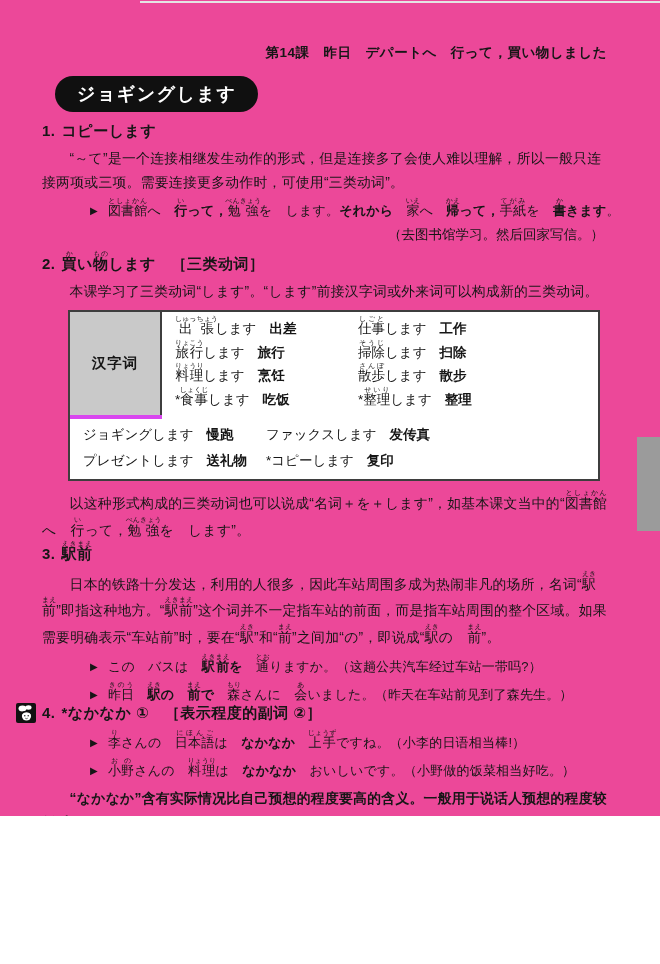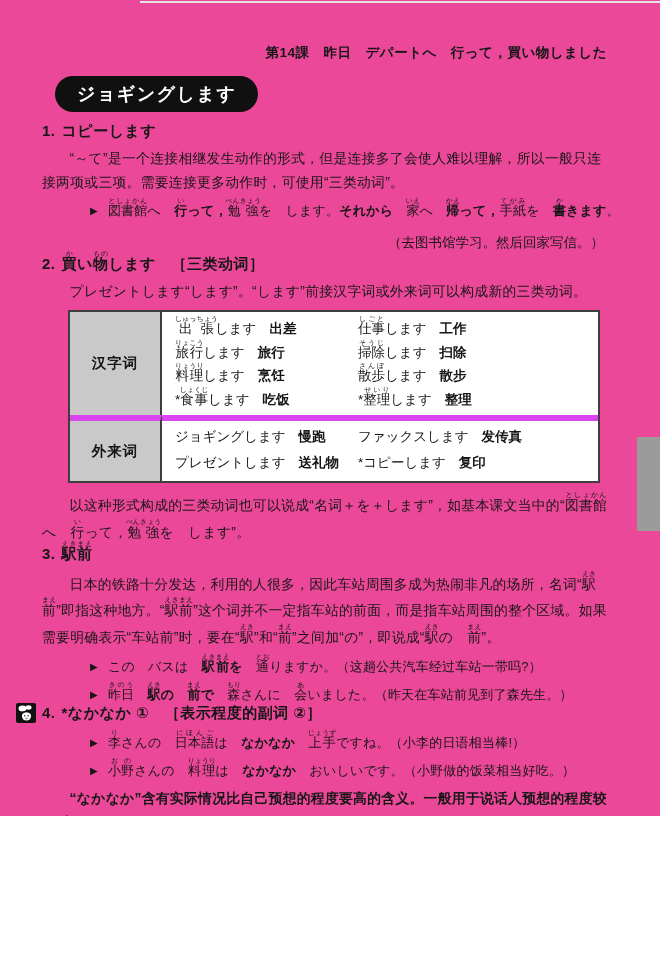--- a/index.html
+++ b/index.html
@@ -31,37 +31,37 @@
     text-indent:2em;margin:2px 0 0 0;
   }
   .para-ruby{line-height:1.95;}
   ruby{ruby-position:over;}
   rt{font-size:7px;font-weight:normal;letter-spacing:0;}
   .ex-line{
     font-size:13px;line-height:2.0;letter-spacing:.2px;
     padding-left:48px;white-space:nowrap;margin:1px 0;
   }
   .ex-marker{font-size:10px;margin-right:10px;vertical-align:1px;}
-  .translation{font-size:13.5px;text-align:right;padding-right:10px;margin-top:10px;}
+  .translation{font-size:13.5px;text-align:right;padding-right:10px;margin-top:2px;}
   
   .tbl{
     display:grid;grid-template-columns:92px 1fr;
     width:532px;margin:6px 0 0 26px;
     border:2px solid #3e3e3e;box-sizing:border-box;background:#fff;
   }
   .tbl-label{
     background:#c9c9c9;border-right:2px solid #3e3e3e;
     display:flex;align-items:center;justify-content:center;
     font-size:14.5px;font-weight:bold;letter-spacing:1px;
   }
   .tbl-cell{
     display:grid;grid-template-columns:183px 1fr;
     padding:3px 0 6px 13px;
   }
-  .bt{border-top:6px solid #d946ef;}
+  .bt{border-top:4px solid #d946ef;}
   .entry{font-size:13.5px;line-height:1.15;padding:2px 0;white-space:nowrap;}
   .entry .cn{font-weight:bold;margin-left:13px;}
   .gairai .entry{line-height:1.6;}
   .after-para{margin-top:8px;}
   b{font-weight:bold;}
   .sec4-icon{position:absolute;left:-26px;top:1px;width:20px;height:20px;}
   .page-number{position:absolute;top:901px;left:556px;font-size:13px;letter-spacing:1px;color:#222;}
   .gray-tab{position:absolute;top:437px;left:637px;width:23px;height:94px;background:#9b9b9b;}
 </style>
 </head>
@@ -82,35 +82,34 @@
     <div class="ex-line">
       <span class="ex-marker">▶</span><span><ruby>図書館<rt>としょかん</rt></ruby>へ　<b><ruby>行<rt>い</rt></ruby>って，</b><ruby>勉強<rt>べんきょう</rt></ruby>を　します。<b>それから</b>　<ruby>家<rt>いえ</rt></ruby>へ　<b><ruby>帰<rt>かえ</rt></ruby>って，</b><ruby>手紙<rt>てがみ</rt></ruby>を　<b><ruby>書<rt>か</rt></ruby>きます</b>。</span>
     </div>
     <div class="translation">（去图书馆学习。然后回家写信。）</div>
   </div>
 
   <div class="section" style="top:250px;">
     <div class="sec-heading">
       <span class="num">2.</span><span><ruby>買<rt>か</rt></ruby>い<ruby>物<rt>もの</rt></ruby>します　［三类动词］</span>
     </div>
-    <p class="para">プレゼントします“します”。“します”前接汉字词或外来词可以构成新的三类动词。</p>
+    <p class="para">本课学习了三类动词“します”。“します”前接汉字词或外来词可以构成新的三类动词。</p>
 
     <div class="tbl">
       <div class="tbl-label">汉字词</div>
       <div class="tbl-cell">
         <div class="entry"><span><ruby>出張<rt>しゅっちょう</rt></ruby>します</span><span class="cn">出差</span></div>
         <div class="entry"><span><ruby>仕事<rt>しごと</rt></ruby>します</span><span class="cn">工作</span></div>
         <div class="entry"><span><ruby>旅行<rt>りょこう</rt></ruby>します</span><span class="cn">旅行</span></div>
         <div class="entry"><span><ruby>掃除<rt>そうじ</rt></ruby>します</span><span class="cn">扫除</span></div>
         <div class="entry"><span><ruby>料理<rt>りょうり</rt></ruby>します</span><span class="cn">烹饪</span></div>
         <div class="entry"><span><ruby>散歩<rt>さんぽ</rt></ruby>します</span><span class="cn">散步</span></div>
         <div class="entry"><span>*<ruby>食事<rt>しょくじ</rt></ruby>します</span><span class="cn">吃饭</span></div>
         <div class="entry"><span>*<ruby>整理<rt>せいり</rt></ruby>します</span><span class="cn">整理</span></div>
       </div>
-      <div class="tbl-label bt">外来词</div>
       <div class="tbl-cell bt gairai">
         <div class="entry"><span>ジョギングします</span><span class="cn">慢跑</span></div>
         <div class="entry"><span>ファックスします</span><span class="cn">发传真</span></div>
         <div class="entry"><span>プレゼントします</span><span class="cn">送礼物</span></div>
         <div class="entry"><span>*コピーします</span><span class="cn">复印</span></div>
       </div>
     </div>
 
     <p class="para para-ruby after-para">以这种形式构成的三类动词也可以说成“名词＋を＋します”，如基本课文当中的“<ruby>図書館<rt>としょかん</rt></ruby>へ　<ruby>行<rt>い</rt></ruby>って，<ruby>勉強<rt>べんきょう</rt></ruby>を　します”。</p>
   </div>

